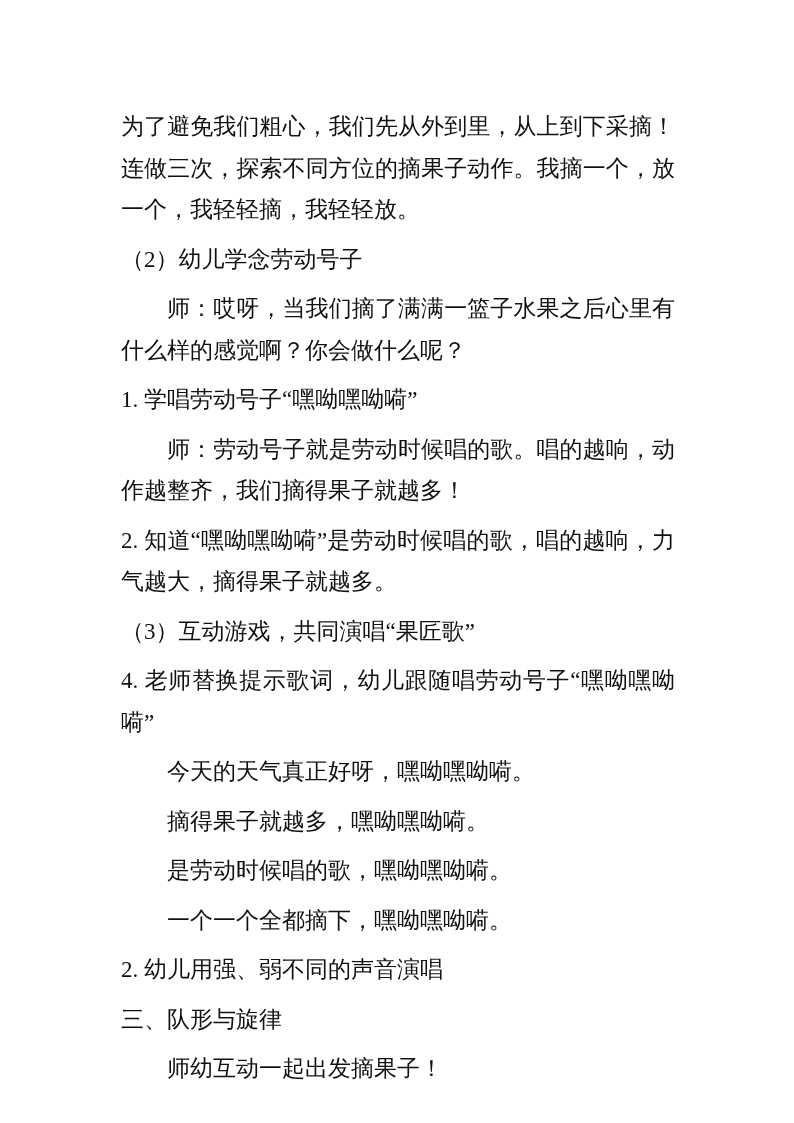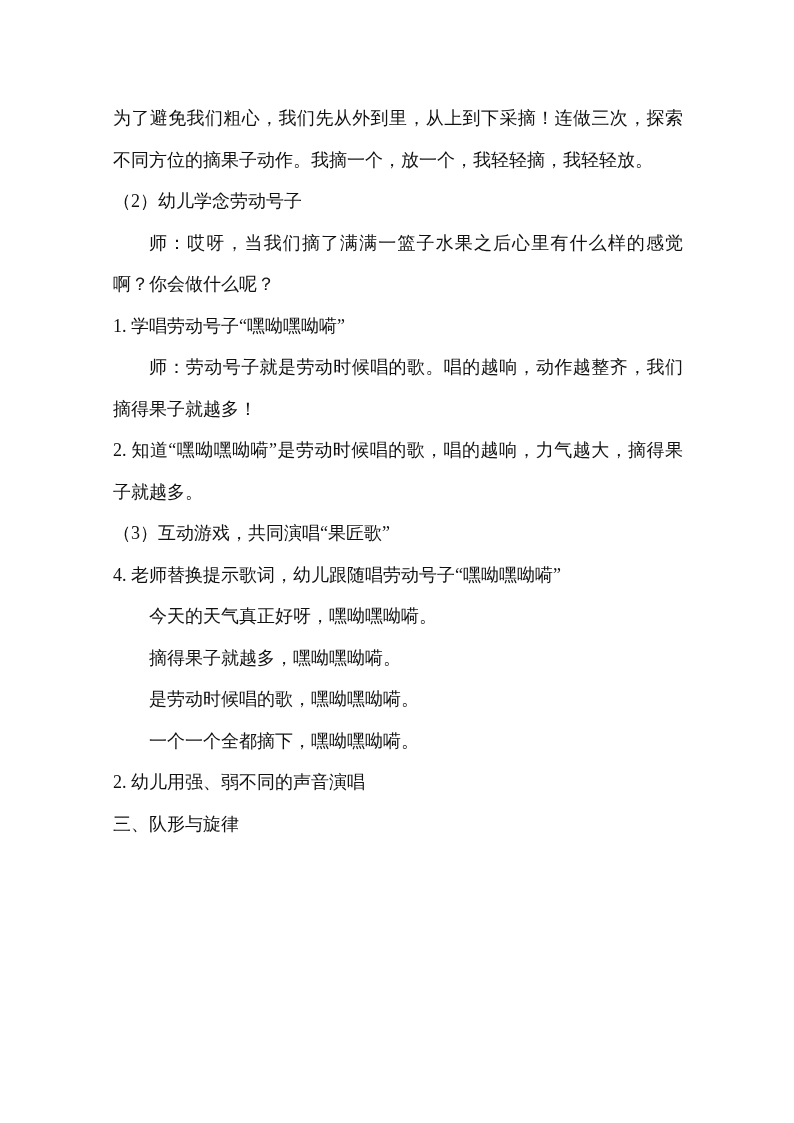--- a/index.html
+++ b/index.html
@@ -21,24 +21,24 @@
     height: 1123px;
     background: #ffffff;
   }
   .doc-content {
     position: absolute;
     left: 113px;
     top: 98px;
     width: 570px;
   }
   .doc-para {
-    margin: 0;
+    margin: 8px;
     padding: 0;
     font-family: "Liberation Serif", "DejaVu Serif", serif;
-    font-size: 18px;
+    font-size: 23px;
     line-height: 41.5px;
     color: #111111;
     text-align: justify;
     word-wrap: break-word;
   }
   .p-indent {
     text-indent: 2em;
   }
 </style>
 </head>
@@ -53,14 +53,15 @@
     <p class="doc-para p-indent">师：劳动号子就是劳动时候唱的歌。唱的越响，动作越整齐，我们摘得果子就越多！</p>
     <p class="doc-para">2. 知道“嘿呦嘿呦嗬”是劳动时候唱的歌，唱的越响，力气越大，摘得果子就越多。</p>
     <p class="doc-para">（3）互动游戏，共同演唱“果匠歌”</p>
     <p class="doc-para">4. 老师替换提示歌词，幼儿跟随唱劳动号子“嘿呦嘿呦嗬”</p>
     <p class="doc-para p-indent">今天的天气真正好呀，嘿呦嘿呦嗬。</p>
     <p class="doc-para p-indent">摘得果子就越多，嘿呦嘿呦嗬。</p>
     <p class="doc-para p-indent">是劳动时候唱的歌，嘿呦嘿呦嗬。</p>
     <p class="doc-para p-indent">一个一个全都摘下，嘿呦嘿呦嗬。</p>
     <p class="doc-para">2. 幼儿用强、弱不同的声音演唱</p>
     <p class="doc-para">三、队形与旋律</p>
+    <p class="doc-para p-indent">师幼互动一起出发摘果子！</p>
   </div>
 </div>
 
 </body></html>

